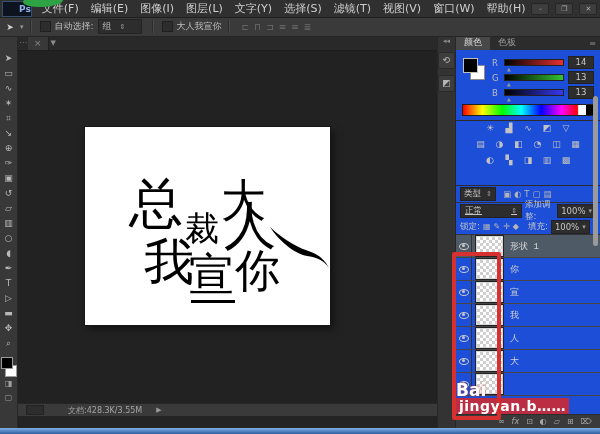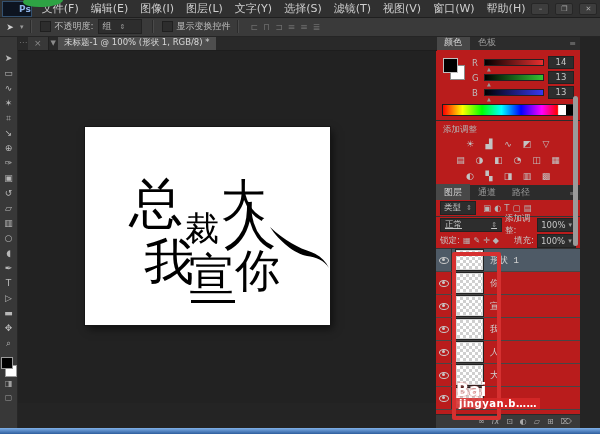--- a/index.html
+++ b/index.html
@@ -52,21 +52,21 @@
   
   .statusbar{position:absolute;left:18px;top:403px;width:419px;height:12px;background:#3a3a3a;border-top:1px solid #262626;display:flex;align-items:center;font-size:8px;color:#a5a5a5;z-index:3;}
   .statuszoom{width:16px;height:8px;background:#2d2d2d;border:1px solid #222;margin-left:8px;}
   .statusdoc{margin-left:24px;}
   .statusplay{margin-left:14px;font-size:7px;color:#9a9a9a;}
   
   .dockstrip{position:absolute;left:437px;top:36px;width:19px;bottom:6px;background:#333333;border-left:1px solid #272727;border-right:1px solid #272727;display:flex;flex-direction:column;align-items:center;box-sizing:border-box;}
   .dockcollapse{color:#8d8d8d;font-size:7px;height:10px;line-height:10px;}
   .dockbtn{width:15px;height:15px;margin-top:6px;background:#3d3d3d;border:1px solid #2a2a2a;color:#b5b5b5;font-size:9px;line-height:14px;text-align:center;border-radius:2px;}
   
-  .rightcol{position:absolute;left:436px;top:36px;width:144px;bottom:6px;background:#b91c1c;}
+  .rightcol{position:absolute;left:456px;top:36px;width:144px;bottom:6px;background:#1d4ed8;}
   .ptabs{height:14px;background:#2c2c2c;display:flex;align-items:flex-end;position:relative;}
   .ptab{padding:2px 8px 1px;font-size:9px;color:#9c9c9c;}
   .ptab.on{background:#484848;color:#d6d6d6;}
   .pmenu{position:absolute;right:4px;top:3px;color:#8d8d8d;font-size:8px;}
   
   .colorbody{height:70px;position:relative;border-bottom:1px solid #2c2c2c;}
   .cswatch{position:absolute;left:7px;top:8px;width:22px;height:22px;}
   .cswatch .f{position:absolute;left:0;top:0;width:13px;height:13px;background:#000;border:1px solid #bfbfbf;z-index:2;}
   .cswatch .b{position:absolute;right:0;bottom:0;width:13px;height:13px;background:#fff;border:1px solid #8c8c8c;}
   #channels{position:absolute;left:36px;top:5px;right:6px;}
@@ -102,21 +102,21 @@
   .eye::after{content:"";position:absolute;left:2px;top:0px;width:3px;height:3px;background:#c9c9c9;border-radius:50%;}
   .thumb{width:25px;height:18px;margin-left:4px;background-color:#fff;border:1px solid #d8d8d8;outline:1px solid #222;
     background-image:linear-gradient(45deg,#cfcfcf 25%,transparent 25%,transparent 75%,#cfcfcf 75%),linear-gradient(45deg,#cfcfcf 25%,transparent 25%,transparent 75%,#cfcfcf 75%);
     background-size:6px 6px;background-position:0 0,3px 3px;}
   .lname{margin-left:7px;font-size:9px;color:#d2d2d2;}
   .lscroll{position:absolute;right:2px;top:60px;width:5px;height:150px;background:#9a9a9a;border-radius:3px;z-index:3;}
   .lbottom{position:absolute;left:0;right:0;bottom:0;height:13px;background:#3a3a3a;border-top:1px solid #2a2a2a;display:flex;align-items:center;justify-content:flex-end;gap:7px;padding-right:8px;color:#a8a8a8;font-size:8px;font-style:italic;}
   
   .redrect{position:absolute;left:452px;top:252px;width:41px;height:160px;border:4px solid #d63030;border-radius:2px;z-index:8;pointer-events:none;}
   .wm1{position:absolute;left:456px;top:380px;font-size:17px;font-weight:bold;color:#fff;z-index:9;text-shadow:0 0 2px rgba(200,30,30,.8);}
-  .wm2{position:absolute;left:456px;top:398px;font-size:10px;font-weight:bold;color:#fff;background:rgba(214,40,40,.85);padding:0 3px;z-index:9;letter-spacing:.5px;}
+  .wm2{position:absolute;left:456px;top:398px;font-size:14px;font-weight:bold;color:#fff;background:rgba(214,40,40,.85);padding:0 3px;z-index:9;letter-spacing:.5px;}
   .bluebar{position:absolute;left:0;right:0;bottom:0;height:6px;background:linear-gradient(#7fb0e8,#2e5e9e);z-index:10;}
 </style>
 </head>
 <body>
 
 <div id="app">
 
   <div class="menubar">
     <span class="pslogo">Ps</span>
     <nav id="menu">
@@ -137,28 +137,28 @@
       <span class="wc">✕</span>
     </div>
     <div class="green-annot"></div>
   </div>
 
   <div class="optionsbar">
     <span class="toolprev">➤</span>
     <span class="ddar">▾</span>
     <span class="vsep"></span>
     <span class="chk"></span>
-    <span>不透明度:</span>
+    <span>自动选择:</span>
     <span class="dd">
       <span>组</span>
       <span class="ddar">⇕</span>
     </span>
     <span class="vsep"></span>
     <span class="chk"></span>
-    <span>显示变换控件</span>
+    <span>大人我宣你</span>
     <span class="vsep"></span>
     <div id="alignicons">
         <span>⊏</span>
         <span>⊓</span>
         <span>⊐</span>
         <span>≡</span>
         <span>≡</span>
         <span>≣</span>
       </div>
   </div>
@@ -193,41 +193,43 @@
     <span class="modeicon">◨</span>
     <span class="modeicon">▢</span>
   </div>
 
   <div class="tabbar">
     <span class="tabdots">⋯</span>
     <div class="tab inactive">
       <span class="tabclose">×</span>
     </div>
     <span class="tabchev">▼</span>
-    <div class="tab active">
-      <span>未标题-1 @ 100% (形状 1, RGB/8) *</span>
-    </div>
   </div>
 
   <div class="canvas-area">
     <div class="canvas">
       <span class="ch c0">总</span>
       <span class="ch c1">裁</span>
       <span class="ch c2">大</span>
       <span class="ch c3">人</span>
       <span class="ch c4">我</span>
       <span class="ch c5">宣</span>
       <span class="ch c6">你</span>
       <span class="uline"></span>
       <svg class="swoosh" width="64" height="46">
         <path d="M1,2 C16,16 30,23 42,27 C50,30 56,35 60,43 C55,35 47,32 38,31 C26,29 10,16 1,2 Z" fill="#000"></path>
       </svg>
     </div>
   </div>
 
+  <div class="statusbar">
+    <span class="statuszoom"></span>
+    <span class="statusdoc">文档:428.3K/3.55M</span>
+    <span class="statusplay">▶</span>
+  </div>
 
   <div class="dockstrip">
     <span class="dockcollapse">◂◂</span>
     <div id="dockbtns">
         <div class="dockbtn">⟲</div>
         <div class="dockbtn">◩</div>
       </div>
   </div>
 
   <div class="rightcol">
@@ -256,21 +258,20 @@
           <div class="chrow">
      <span class="chlabel">B</span>
      <span class="chtrack B"></span>
      <span class="chval">13</span>
    </div>
         </div>
       <div class="spectrum"></div>
     </div>
 
     <div class="adjbody">
-      <div class="adjhint">添加调整</div>
       <div class="adjrow" id="adjrow1">
           <span class="adjicon">☀</span>
           <span class="adjicon">▟</span>
           <span class="adjicon">∿</span>
           <span class="adjicon">◩</span>
           <span class="adjicon">▽</span>
         </div>
       <div class="adjrow" id="adjrow2">
           <span class="adjicon">▤</span>
           <span class="adjicon">◑</span>
@@ -281,26 +282,20 @@
         </div>
       <div class="adjrow" id="adjrow3">
           <span class="adjicon">◐</span>
           <span class="adjicon">▚</span>
           <span class="adjicon">◨</span>
           <span class="adjicon">▥</span>
           <span class="adjicon">▩</span>
         </div>
     </div>
 
-    <div class="ptabs">
-      <span class="ptab on">图层</span>
-      <span class="ptab">通道</span>
-      <span class="ptab">路径</span>
-      <span class="pmenu">≡</span>
-    </div>
     <div class="lfilter">
       <span class="lfdd">
         <span>类型</span>
         <span class="ddar">⇕</span>
       </span>
       <span id="lficons" class="lficons">
           <span>▣</span>
           <span>◐</span>
           <span>T</span>
           <span>▢</span>
@@ -319,21 +314,21 @@
       </span>
     </div>
     <div class="llock">
       <span>锁定:</span>
       <span id="lockicons" class="lockicons">
           <span>▦</span>
           <span>✎</span>
           <span>✛</span>
           <span>◆</span>
         </span>
-      <span style="margin-left:12px">填充:</span>
+      <span style="margin-left:6px">填充:</span>
       <span class="opbox">
         <span>100%</span>
         <span class="ddar">▾</span>
       </span>
     </div>
     <div id="layerlist">
         <div class="lrow sel">
      <span class="eyecell">
             <span class="eye"></span>
           </span>

